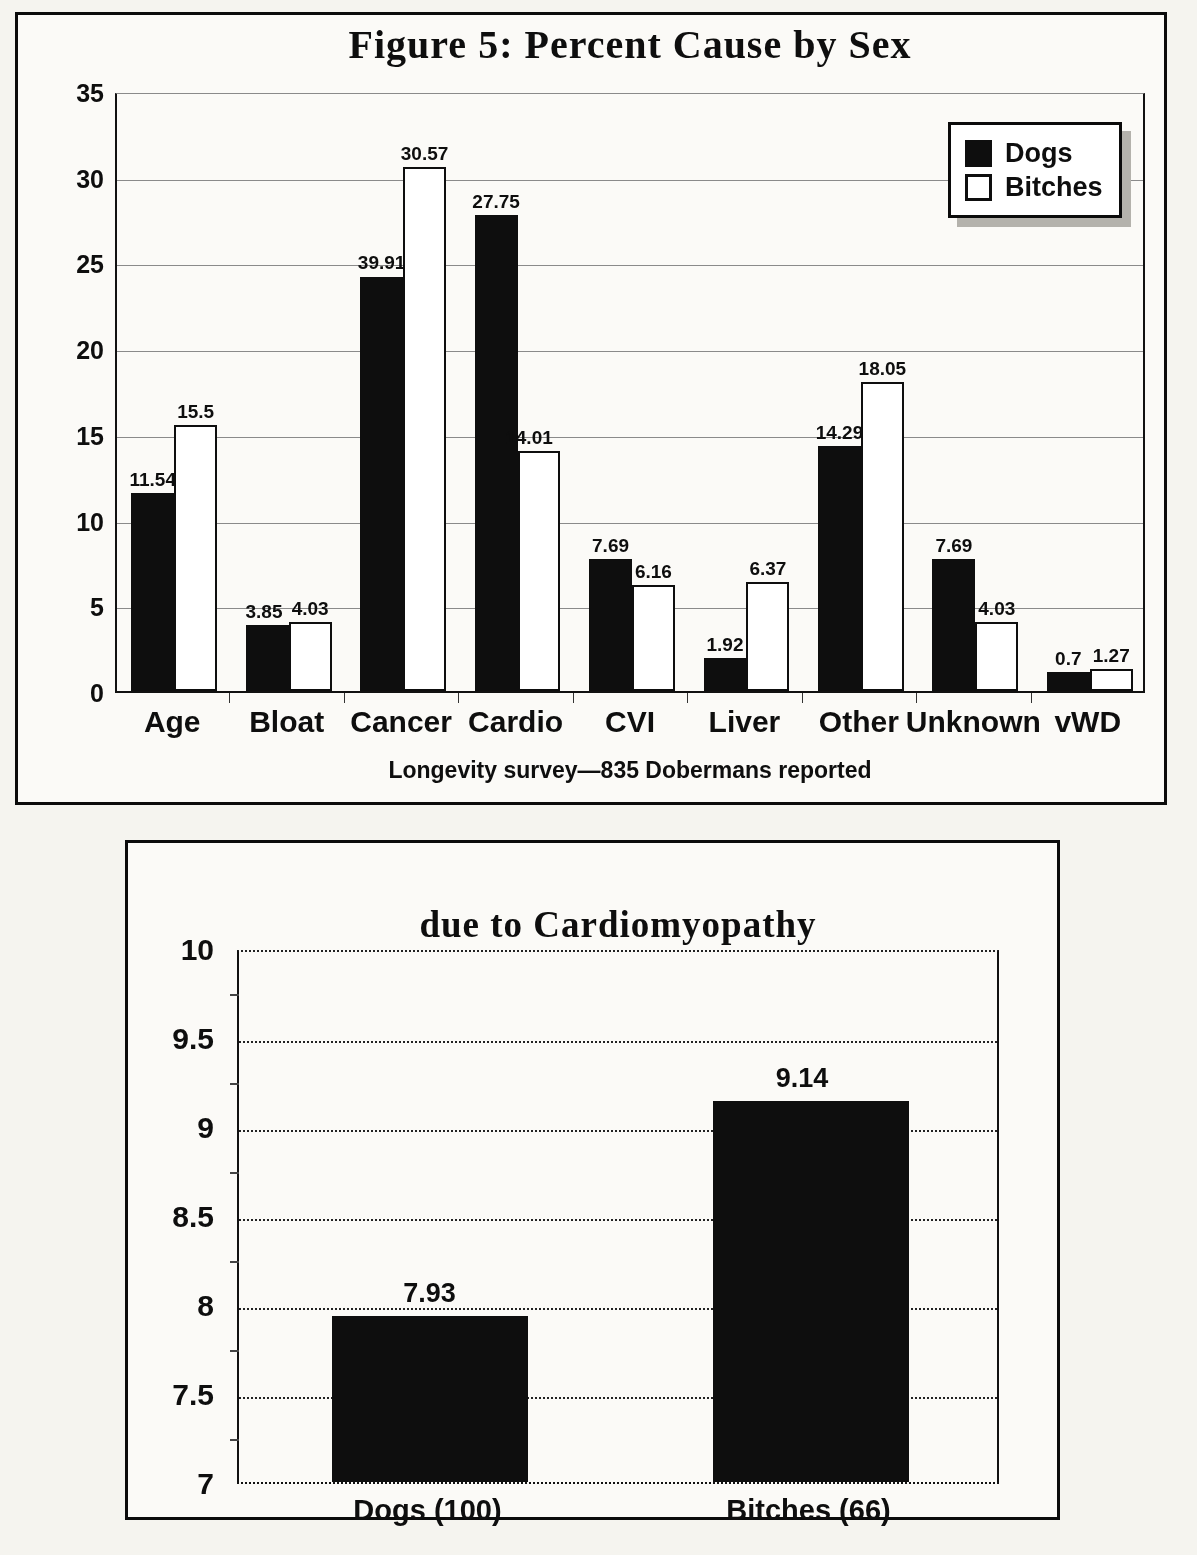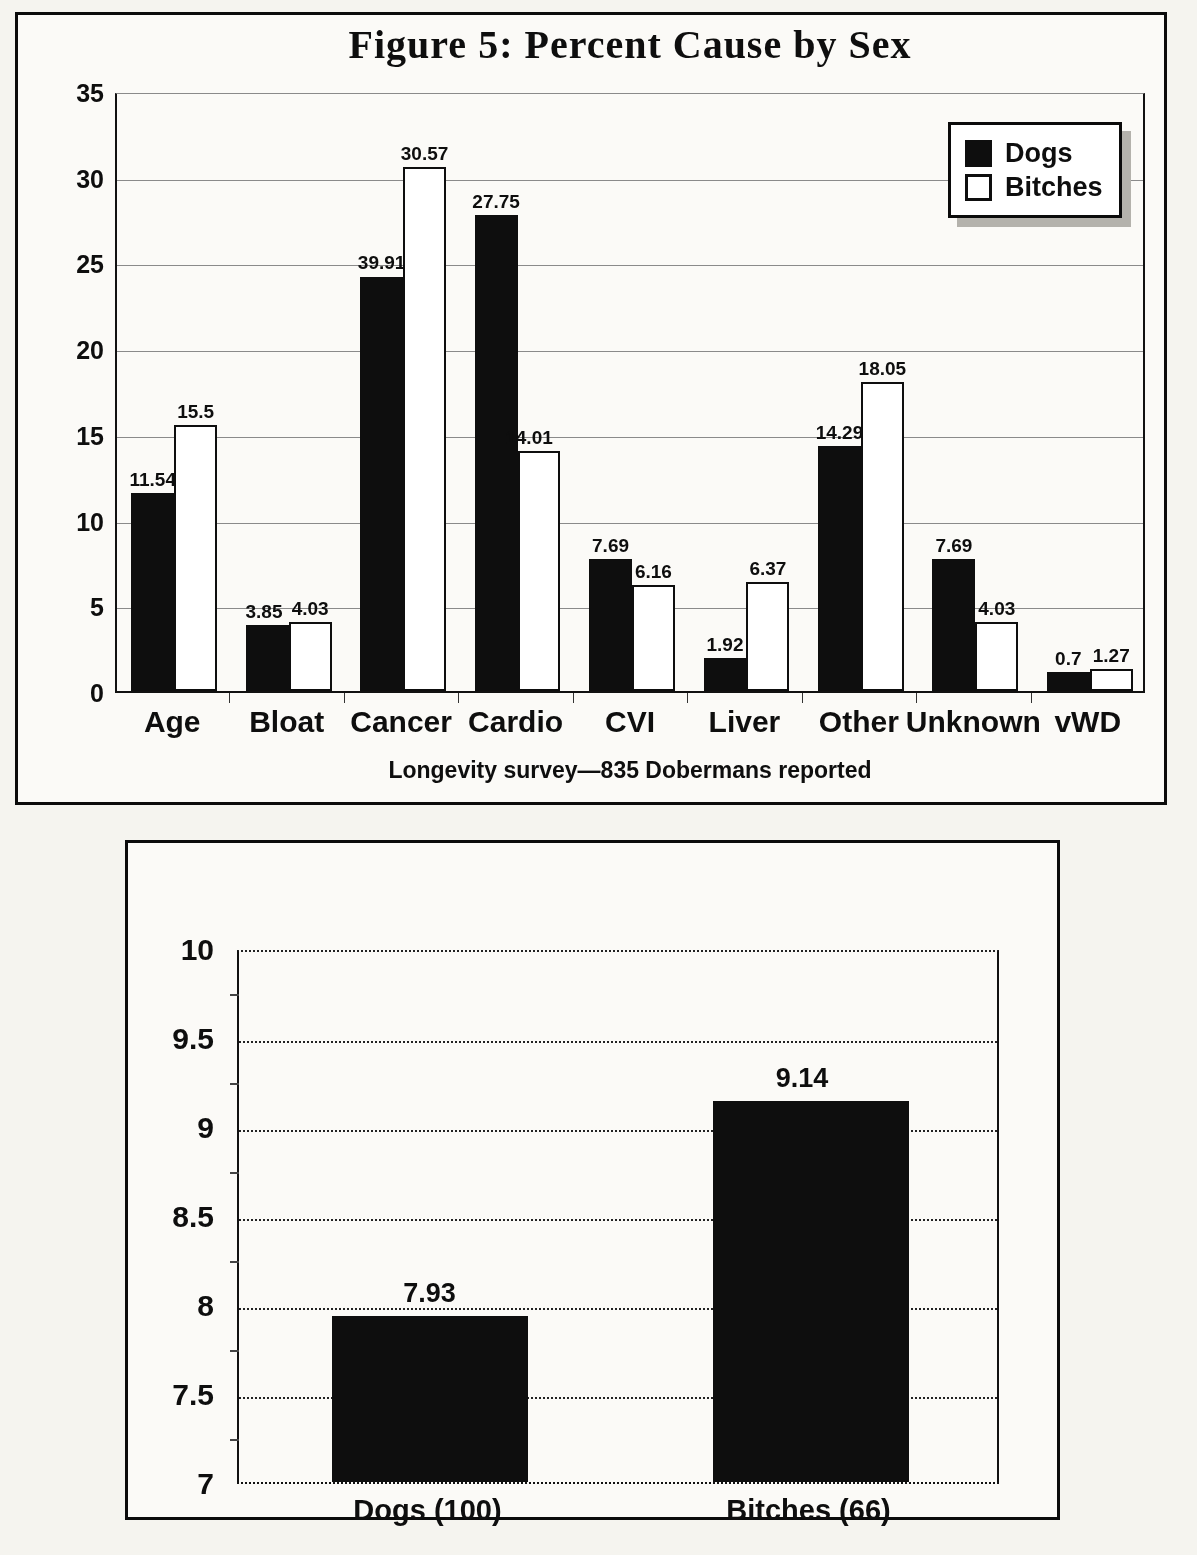--- a/index.html
+++ b/index.html
@@ -161,20 +161,21 @@
     <div class="xtick" style="left: 669.222px; top: 678px;"></div>
     <div class="xcat-label x5" style="left: 840.889px; top: 690px;">Other</div>
     <div class="xtick" style="left: 783.667px; top: 678px;"></div>
     <div class="xcat-label x5" style="left: 955.333px; top: 690px;">Unknown</div>
     <div class="xtick" style="left: 898.111px; top: 678px;"></div>
     <div class="xcat-label x5" style="left: 1069.78px; top: 690px;">vWD</div>
     <div class="xtick" style="left: 1012.56px; top: 678px;"></div>
   </section>
 
 <section class="figbox" id="fig6">
+  <div class="fig-title" id="fig6-title-2">due to Cardiomyopathy</div>
 
   <div class="plot" id="plot6">
       <div class="gridline grid-dotted" style="top: 445px;"></div>
       <div class="gridline grid-dotted" style="top: 356px;"></div>
       <div class="gridline grid-dotted" style="top: 267px;"></div>
       <div class="gridline grid-dotted" style="top: 178px;"></div>
       <div class="gridline grid-dotted" style="top: 89px;"></div>
       <div class="bar bar-black" style="left: 92.5px; width: 196px; height: 165.54px;"></div>
       <div class="value-label vl6" style="left: 190.5px; top: 326.46px;">7.93</div>
       <div class="bar bar-black" style="left: 473.5px; width: 196px; height: 380.92px;"></div>

